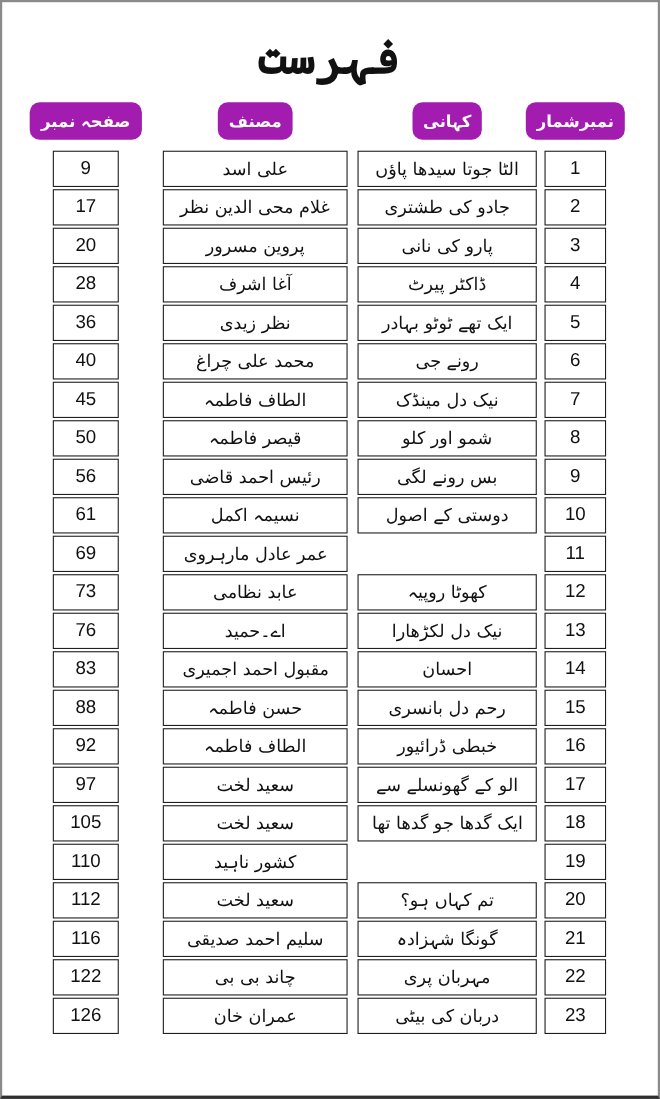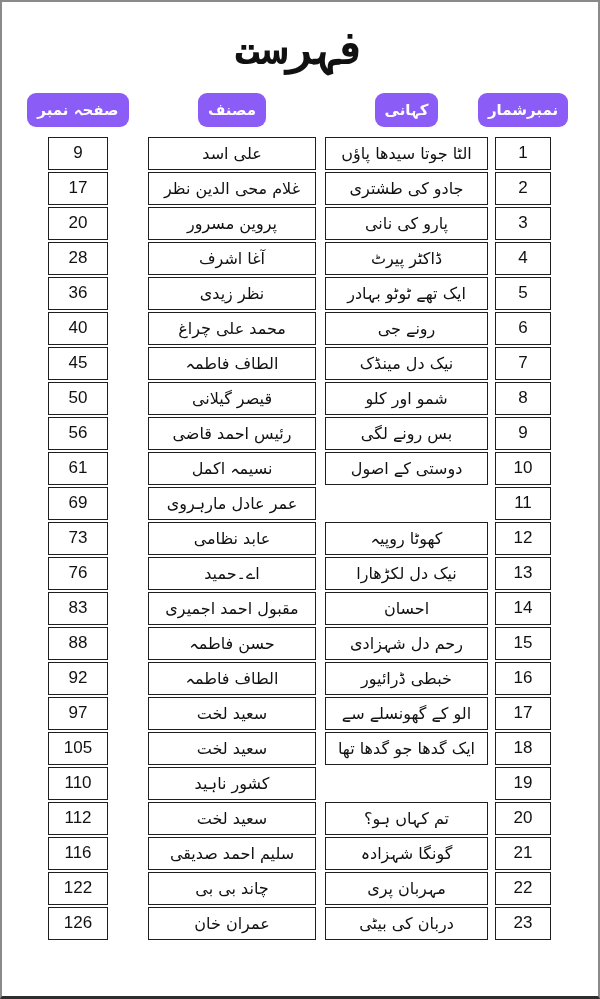--- a/index.html
+++ b/index.html
@@ -14,21 +14,21 @@
     box-sizing: border-box;
     background: #ffffff;
     border: 2px solid #8a8a8a;
     border-bottom: 3px solid #2e2e2e;
     overflow: hidden;
     font-family: "DejaVu Sans", sans-serif;
   }
   .title {
     margin: 24px 0 10px 0;
     text-align: center;
-    font-family: Liberation Mono, monospace;
+    font-family: Liberation Sans, sans-serif;
     font-weight: bold;
     font-size: 44px;
     line-height: 1.2;
     color: #111111;
     direction: rtl;
   }
   
   .cols {
     display: grid;
     direction: rtl;
@@ -40,21 +40,21 @@
   .col-author { grid-column: 5; }
   .col-page   { grid-column: 7; }
 
   .headers {
     align-items: center;
     margin-bottom: 6px;
     height: 42px;
   }
   .badge {
     justify-self: center;
-    background: #8b5cf6;
+    background: #a21caf;
     color: #ffffff;
     border-radius: 9px;
     padding: 6px 10px;
     font-size: 15px;
     font-weight: bold;
     white-space: nowrap;
     text-align: center;
     line-height: 1.5;
     direction: rtl;
   }
@@ -147,21 +147,21 @@
     <div class="cols row">
       <div class="cell num col-serial">7</div>
       <div class="cell urdu col-story">نیک دل مینڈک</div>
       <div class="cell urdu col-author">الطاف فاطمہ</div>
       <div class="cell num col-page">45</div>
     </div>
 
     <div class="cols row">
       <div class="cell num col-serial">8</div>
       <div class="cell urdu col-story">شمو اور کلو</div>
-      <div class="cell urdu col-author">قیصر گیلانی</div>
+      <div class="cell urdu col-author">قیصر فاطمہ</div>
       <div class="cell num col-page">50</div>
     </div>
 
     <div class="cols row">
       <div class="cell num col-serial">9</div>
       <div class="cell urdu col-story">بس رونے لگی</div>
       <div class="cell urdu col-author">رئیس احمد قاضی</div>
       <div class="cell num col-page">56</div>
     </div>
 
@@ -194,21 +194,21 @@
 
     <div class="cols row">
       <div class="cell num col-serial">14</div>
       <div class="cell urdu col-story">احسان</div>
       <div class="cell urdu col-author">مقبول احمد اجمیری</div>
       <div class="cell num col-page">83</div>
     </div>
 
     <div class="cols row">
       <div class="cell num col-serial">15</div>
-      <div class="cell urdu col-story">رحم دل شہزادی</div>
+      <div class="cell urdu col-story">رحم دل بانسری</div>
       <div class="cell urdu col-author">حسن فاطمہ</div>
       <div class="cell num col-page">88</div>
     </div>
 
     <div class="cols row">
       <div class="cell num col-serial">16</div>
       <div class="cell urdu col-story">خبطی ڈرائیور</div>
       <div class="cell urdu col-author">الطاف فاطمہ</div>
       <div class="cell num col-page">92</div>
     </div>

